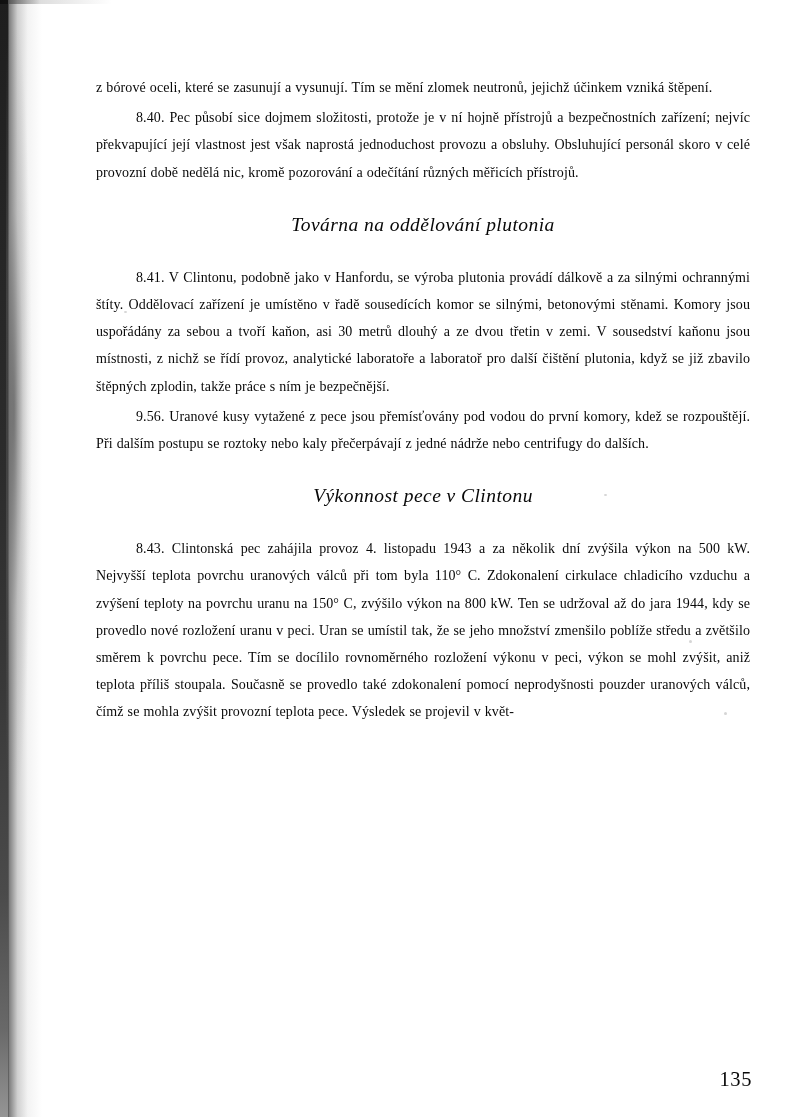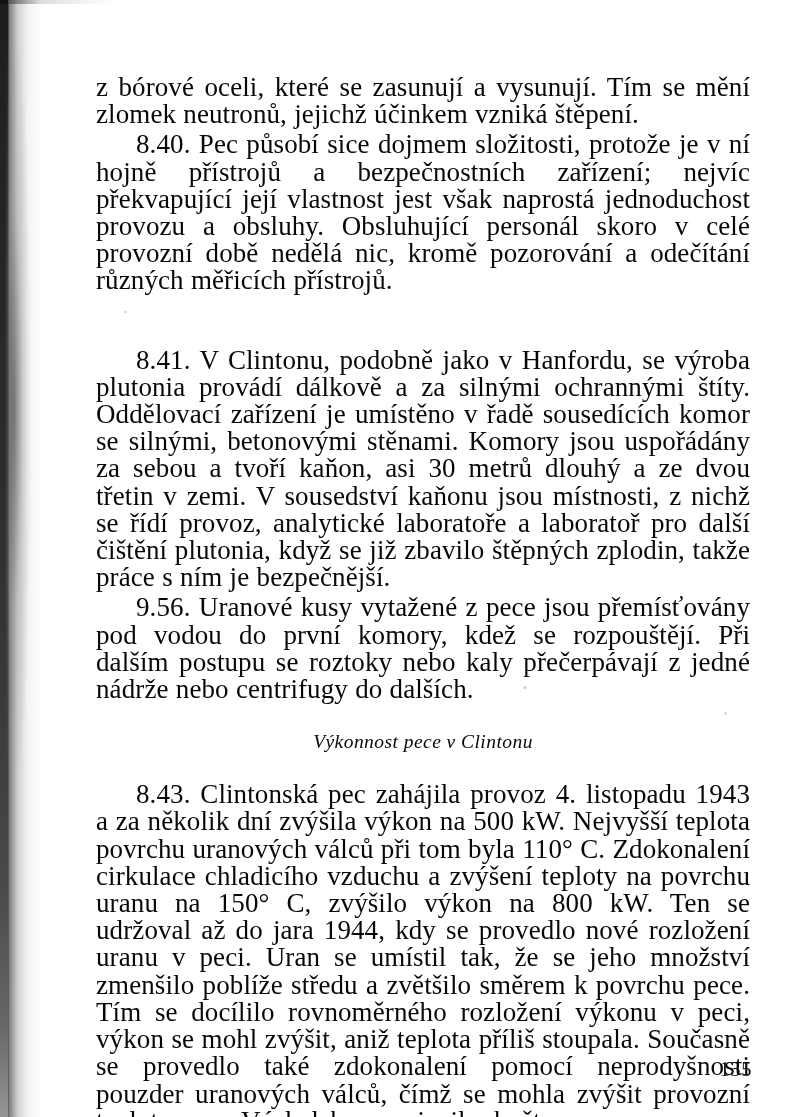--- a/index.html
+++ b/index.html
@@ -60,21 +60,21 @@
   
   .column {
     position: absolute;
     left: 96px;
     top: 74px;
     width: 654px;
   }
 
   p.para {
     margin: 0;
-    font-size: 27px;
+    font-size: 14px;
     line-height: 27.2px;
     text-align: justify;
     text-justify: inter-word;
     letter-spacing: .1px;
     word-spacing: .4px;
   }
   p.para.indent { text-indent: 40px; }
   p.para.cont   { text-indent: 0; }
 
   .gap-para   { height: 3px; }
@@ -87,21 +87,21 @@
     line-height: 26px;
     font-style: italic;
     font-weight: normal;
     text-align: center;
     letter-spacing: .45px;
   }
 
   .folio {
     position: absolute;
     right: 48px;
-    bottom: 36px;
+    bottom: 26px;
     font-size: 20.5px;
     letter-spacing: .6px;
   }
 
   
   .column, .folio { text-rendering: optimizeLegibility; }
 </style>
 </head>
 <body>
 
@@ -122,20 +122,21 @@
   <div class="column">
 
     <p class="para cont">z bórové oceli, které se zasunují a vysunují. Tím se mění zlomek neutronů, jejichž účinkem vzniká štěpení.</p>
 
     <div class="gap-para"></div>
 
     <p class="para indent">8.40. Pec působí sice dojmem složitosti, protože je v ní hojně přístrojů a bezpečnostních zařízení; nejvíc překvapující její vlastnost jest však naprostá jednoduchost provozu a obsluhy. Obsluhující personál skoro v celé provozní době nedělá nic, kromě pozorování a odečítání různých měřicích přístrojů.</p>
 
     <div class="gap-before-head"></div>
 
+    <h2 class="section-head">Továrna na oddělování plutonia</h2>
 
     <div class="gap-after-head"></div>
 
     <p class="para indent">8.41. V Clintonu, podobně jako v Hanfordu, se výroba plutonia provádí dálkově a za silnými ochrannými štíty. Oddělovací zařízení je umístěno v řadě sousedících komor se silnými, betonovými stěnami. Komory jsou uspořádány za sebou a tvoří kaňon, asi 30 metrů dlouhý a ze dvou třetin v zemi. V sousedství kaňonu jsou místnosti, z nichž se řídí provoz, analytické laboratoře a laboratoř pro další čištění plutonia, když se již zbavilo štěpných zplodin, takže práce s ním je bezpečnější.</p>
 
     <div class="gap-para"></div>
 
     <p class="para indent">9.56. Uranové kusy vytažené z pece jsou přemísťovány pod vodou do první komory, kdež se rozpouštějí. Při dalším postupu se roztoky nebo kaly přečerpávají z jedné nádrže nebo centrifugy do dalších.</p>
 
     <div class="gap-before-head"></div>

